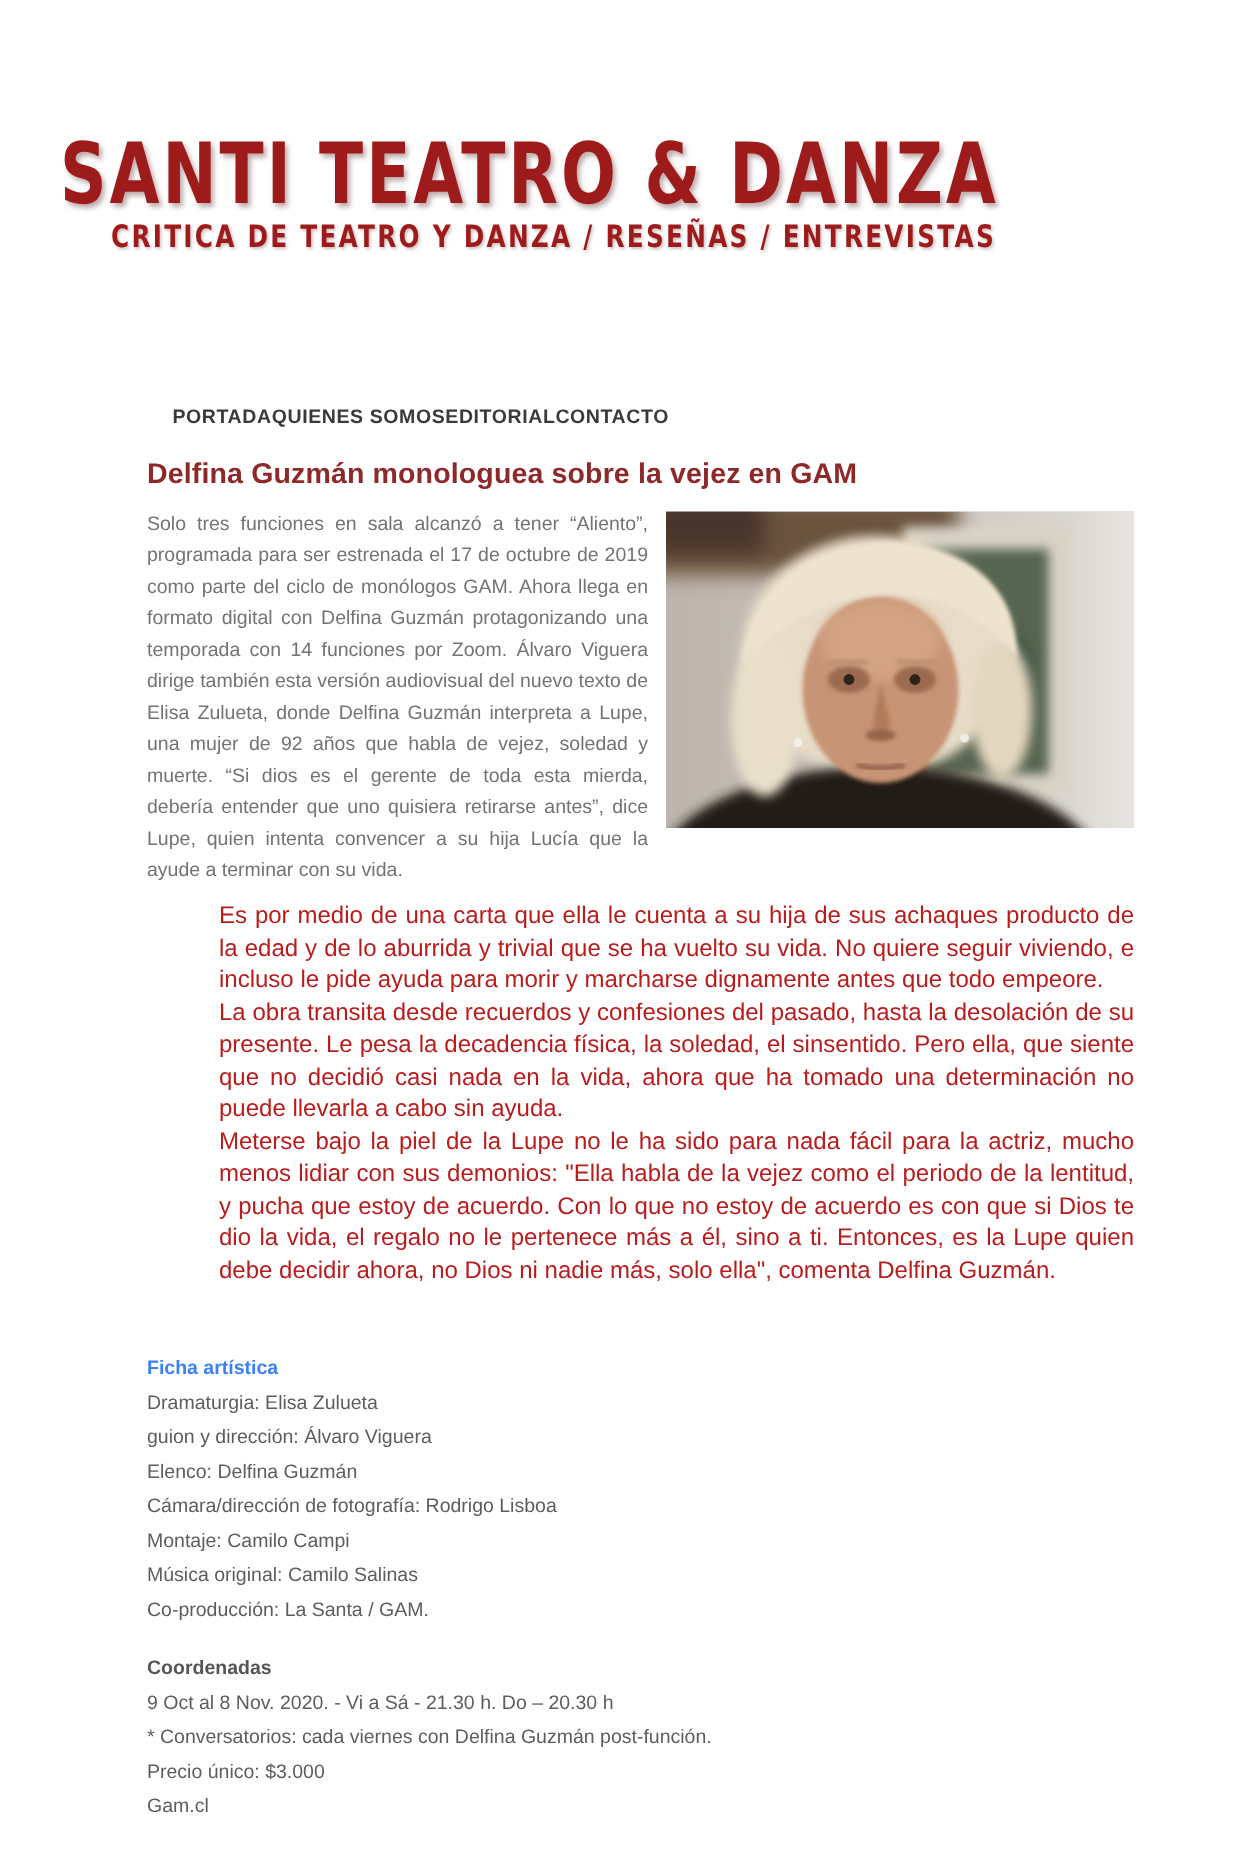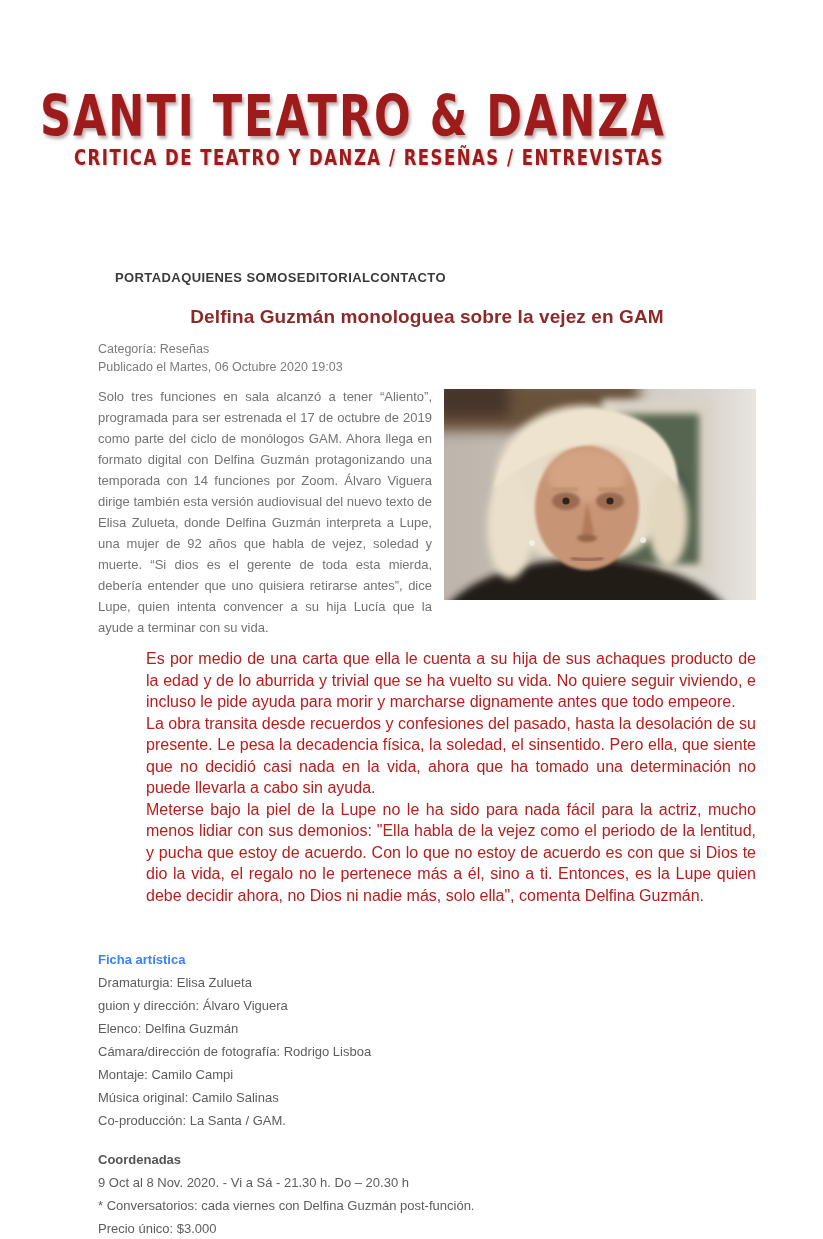--- a/index.html
+++ b/index.html
@@ -59,21 +59,20 @@
     cursor: pointer;
   }
 
   
   .article { position: absolute; left: 98px; top: 306px; width: 658px; }
   .article-title {
     font-size: 19px;
     font-weight: bold;
     color: #8e2929;
     letter-spacing: 0.1px;
-    text-align: center;
   }
   .meta { margin-top: 12px; font-size: 12.5px; color: #7b7b7b; line-height: 18px; }
 
   .lead {
     margin-top: 10px;
     font-size: 13px;
     color: #737373;
     line-height: 21px;
     text-align: justify;
   }
@@ -115,24 +114,20 @@
   <nav class="nav">
     <a href="#">PORTADA</a>
     <a href="#">QUIENES SOMOS</a>
     <a href="#">EDITORIAL</a>
     <a href="#">CONTACTO</a>
   </nav>
 
   <article class="article">
     <h1 class="article-title">Delfina Guzmán monologuea sobre la vejez en GAM</h1>
 
-    <div class="meta">
-      <div>Categoría: Reseñas</div>
-      <div>Publicado el Martes, 06 Octubre 2020 19:03</div>
-    </div>
 
     <div class="lead">
       <div class="photo-wrap" role="img" aria-label="Primer plano de Delfina Guzmán, mujer mayor de pelo blanco con chaqueta oscura, frente a una pared con un cuadro enmarcado desenfocado">
         <svg width="312" height="211" viewBox="0 0 312 211" xmlns="http://www.w3.org/2000/svg">
           <defs>
             <filter id="fb1" x="-40%" y="-40%" width="180%" height="180%">
                 <feGaussianBlur stdDeviation="7"></feGaussianBlur>
               </filter>
             <filter id="fb2" x="-40%" y="-40%" width="180%" height="180%">
                 <feGaussianBlur stdDeviation="3.5"></feGaussianBlur>

